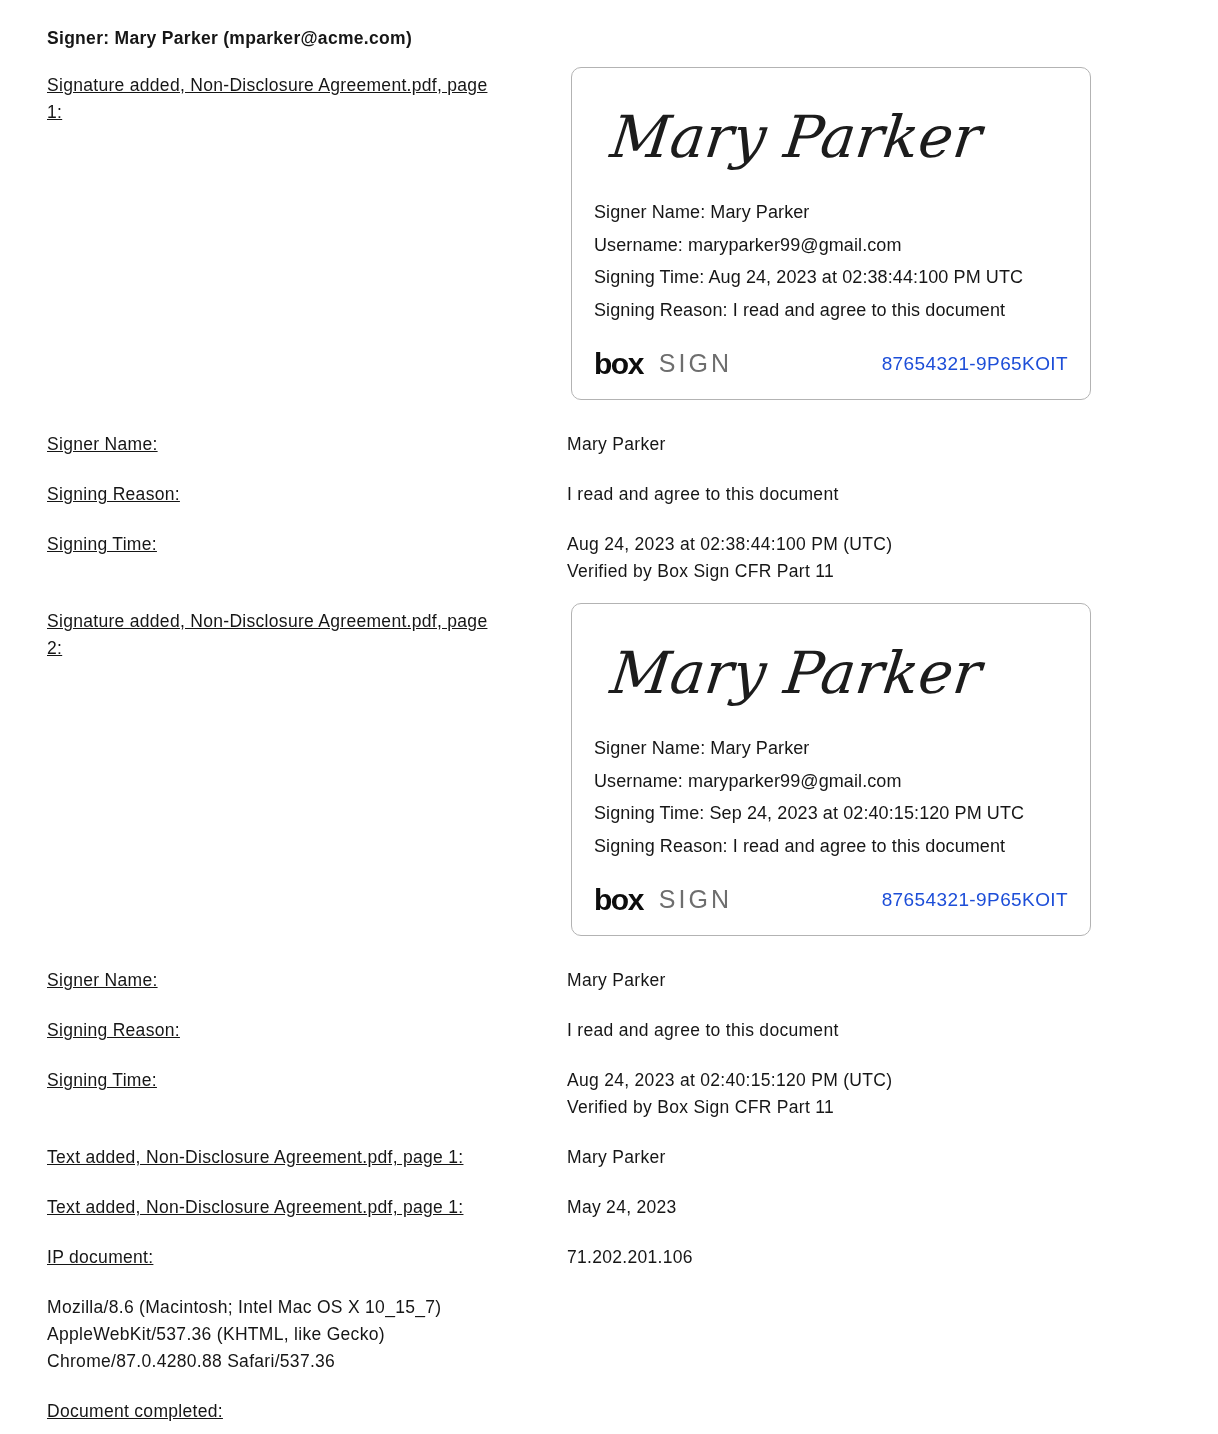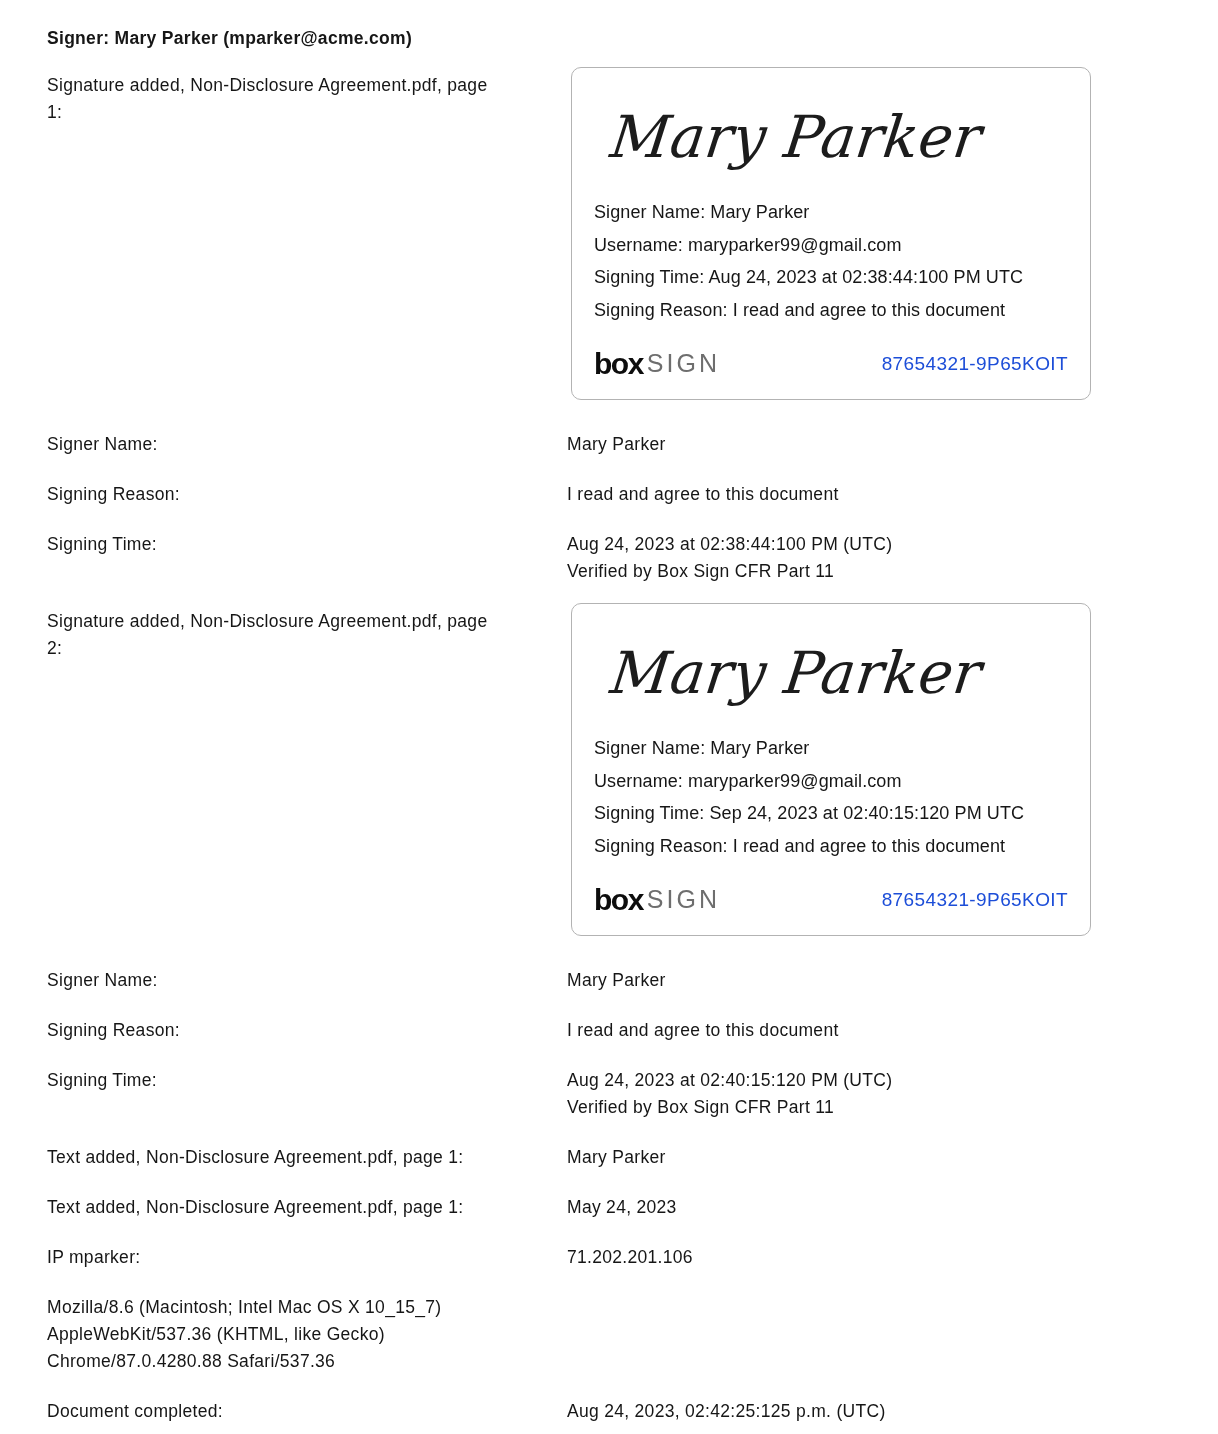--- a/index.html
+++ b/index.html
@@ -23,21 +23,21 @@
     margin-bottom: 20px;
   }
   .row {
     display: grid;
     grid-template-columns: 520px 1fr;
     font-size: 17.5px;
     line-height: 27px;
     margin-bottom: 23px;
     align-items: start;
   }
-  .row .label { max-width: 455px; }
+  .row .label { max-width: 455px; text-decoration: underline; }
   .row .value { max-width: 460px; }
   .event-row { margin-bottom: 31px; }
 
   
   .card {
     width: 520px;
     height: 333px;
     border: 1.5px solid #b3b3b3;
     border-radius: 10px;
     padding: 16px 22px 22px 22px;
@@ -74,21 +74,21 @@
   .brand-box {
     font-weight: bold;
     font-size: 30px;
     letter-spacing: -1.5px;
     color: #0d0d0d;
   }
   .brand-sign {
     font-size: 25px;
     color: #6e6e6e;
     letter-spacing: 3px;
-    margin-left: 4px;
+    margin-left: 16px;
   }
   .ref-id {
     font-size: 19px;
     letter-spacing: 0.4px;
     color: #1d4ed8;
   }
   .note-line { display: block; }
 </style>
 </head>
 <body>
@@ -167,24 +167,23 @@
 
   <div class="row">
     <div class="label">Text added, Non-Disclosure Agreement.pdf, page 1:</div>
     <div class="value">Mary Parker</div>
   </div>
   <div class="row">
     <div class="label">Text added, Non-Disclosure Agreement.pdf, page 1:</div>
     <div class="value">May 24, 2023</div>
   </div>
   <div class="row">
-    <div class="label">IP mparker:</div>
+    <div class="label">IP document:</div>
     <div class="value">71.202.201.106</div>
   </div>
   <div class="row">
     <div class="value">Mozilla/8.6 (Macintosh; Intel Mac OS X 10_15_7) AppleWebKit/537.36 (KHTML, like Gecko) Chrome/87.0.4280.88 Safari/537.36</div>
   </div>
   <div class="row">
     <div class="label">Document completed:</div>
-    <div class="value">Aug 24, 2023, 02:42:25:125 p.m. (UTC)</div>
   </div>
 
 </div>
 
 </body></html>

